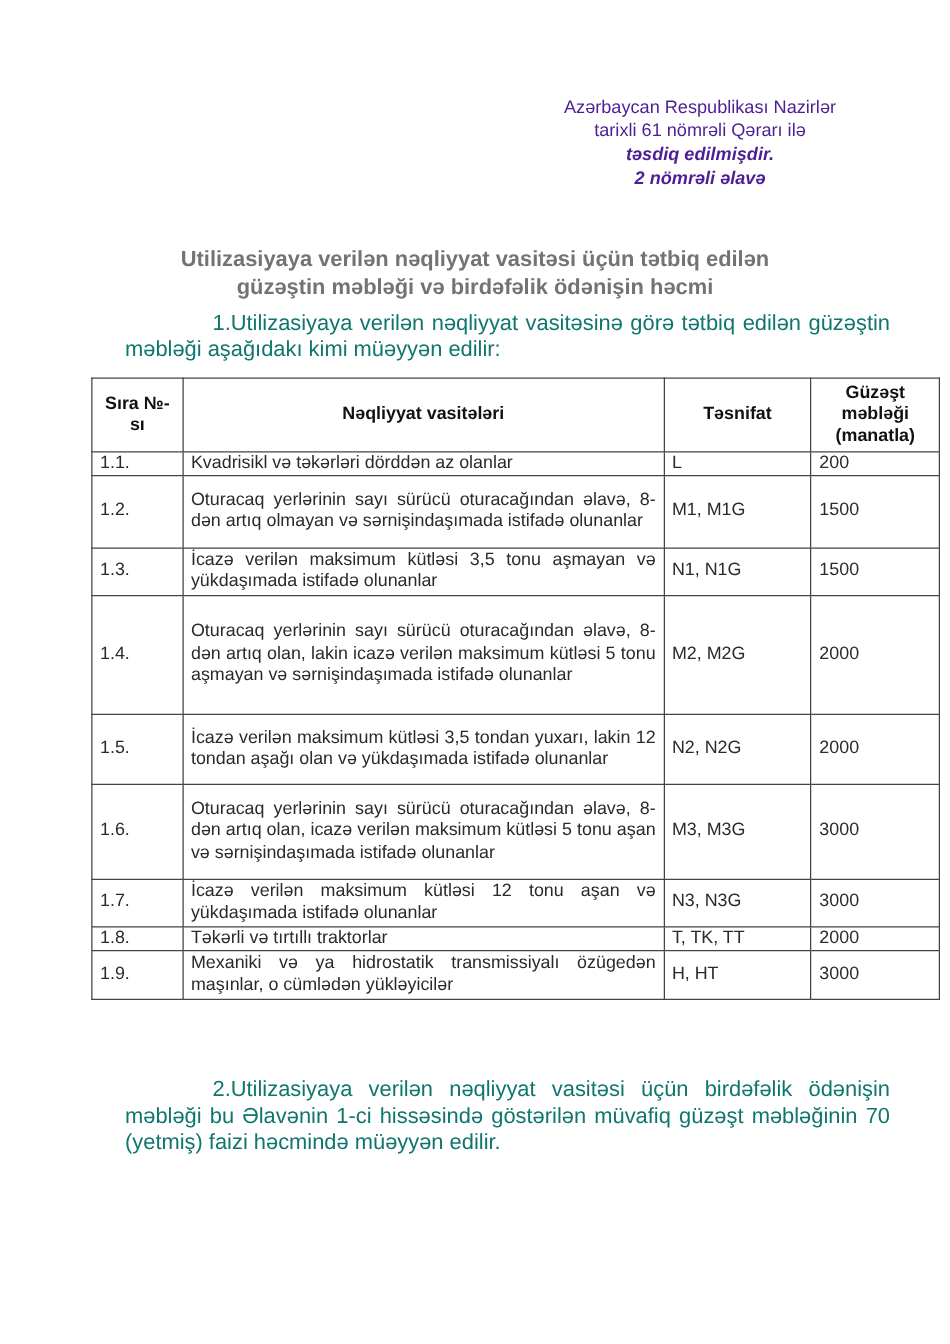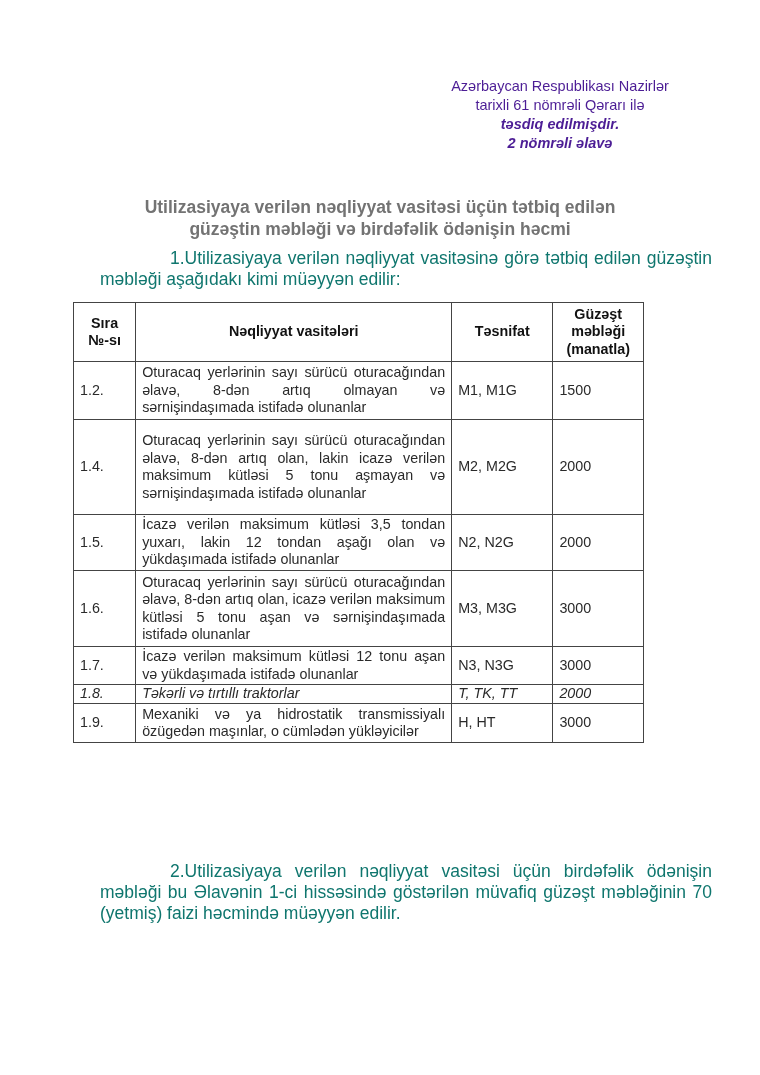--- a/index.html
+++ b/index.html
@@ -47,21 +47,21 @@
     color: #0f766e;
     margin-left: 27px;
   }
   .para .indent { display: inline-block; width: 70px; }
   .p1 { top: 248px; }
   .p2 { top: 861px; }
   table.main {
     position: absolute;
     left: 73px;
     top: 302px;
-    width: 571px;
+    width: 679px;
     border-collapse: collapse;
     font-size: 14.3px;
     color: #2a2a2a;
   }
   table.main td, table.main th {
     border: 1px solid #444;
     padding: 0 6px;
     vertical-align: middle;
     line-height: 17.5px;
   }
@@ -100,24 +100,36 @@
 <table class="main">
   <thead>
     <tr class="hdr">
       <th class="c1">Sıra №-sı</th>
       <th class="c2">Nəqliyyat vasitələri</th>
       <th class="c3">Təsnifat</th>
       <th class="c4">Güzəşt məbləği (manatla)</th>
     </tr>
   </thead>
   <tbody id="tbody">
+      <tr style="height: 18px;">
+        <td class="c1">1.1.</td>
+        <td class="c2">Kvadrisikl və təkərləri dörddən az olanlar</td>
+        <td class="c3">L</td>
+        <td class="c4">200</td>
+      </tr>
       <tr style="height: 58px;">
         <td class="c1">1.2.</td>
         <td class="c2">Oturacaq yerlərinin sayı sürücü oturacağından əlavə, 8-dən artıq olmayan və sərnişindaşımada istifadə olunanlar</td>
         <td class="c3">M1, M1G</td>
+        <td class="c4">1500</td>
+      </tr>
+      <tr style="height: 38px;">
+        <td class="c1">1.3.</td>
+        <td class="c2">İcazə verilən maksimum kütləsi 3,5 tonu aşmayan və yükdaşımada istifadə olunanlar</td>
+        <td class="c3">N1, N1G</td>
         <td class="c4">1500</td>
       </tr>
       <tr style="height: 95px;">
         <td class="c1">1.4.</td>
         <td class="c2">Oturacaq yerlərinin sayı sürücü oturacağından əlavə, 8-dən artıq olan, lakin icazə verilən maksimum kütləsi 5 tonu aşmayan və sərnişindaşımada istifadə olunanlar</td>
         <td class="c3">M2, M2G</td>
         <td class="c4">2000</td>
       </tr>
       <tr style="height: 56px;">
         <td class="c1">1.5.</td>
@@ -130,21 +142,21 @@
         <td class="c2">Oturacaq yerlərinin sayı sürücü oturacağından əlavə, 8-dən artıq olan, icazə verilən maksimum kütləsi 5 tonu aşan və sərnişindaşımada istifadə olunanlar</td>
         <td class="c3">M3, M3G</td>
         <td class="c4">3000</td>
       </tr>
       <tr style="height: 38px;">
         <td class="c1">1.7.</td>
         <td class="c2">İcazə verilən maksimum kütləsi 12 tonu aşan və yükdaşımada istifadə olunanlar</td>
         <td class="c3">N3, N3G</td>
         <td class="c4">3000</td>
       </tr>
-      <tr style="height: 19px; font-style: italic;">
+      <tr style="height: 19px;">
         <td class="c1">1.8.</td>
         <td class="c2">Təkərli və tırtıllı traktorlar</td>
         <td class="c3">T, TK, TT</td>
         <td class="c4">2000</td>
       </tr>
       <tr style="height: 39px;">
         <td class="c1">1.9.</td>
         <td class="c2">Mexaniki və ya hidrostatik transmissiyalı özügedən maşınlar, o cümlədən yükləyicilər</td>
         <td class="c3">H, HT</td>
         <td class="c4">3000</td>

